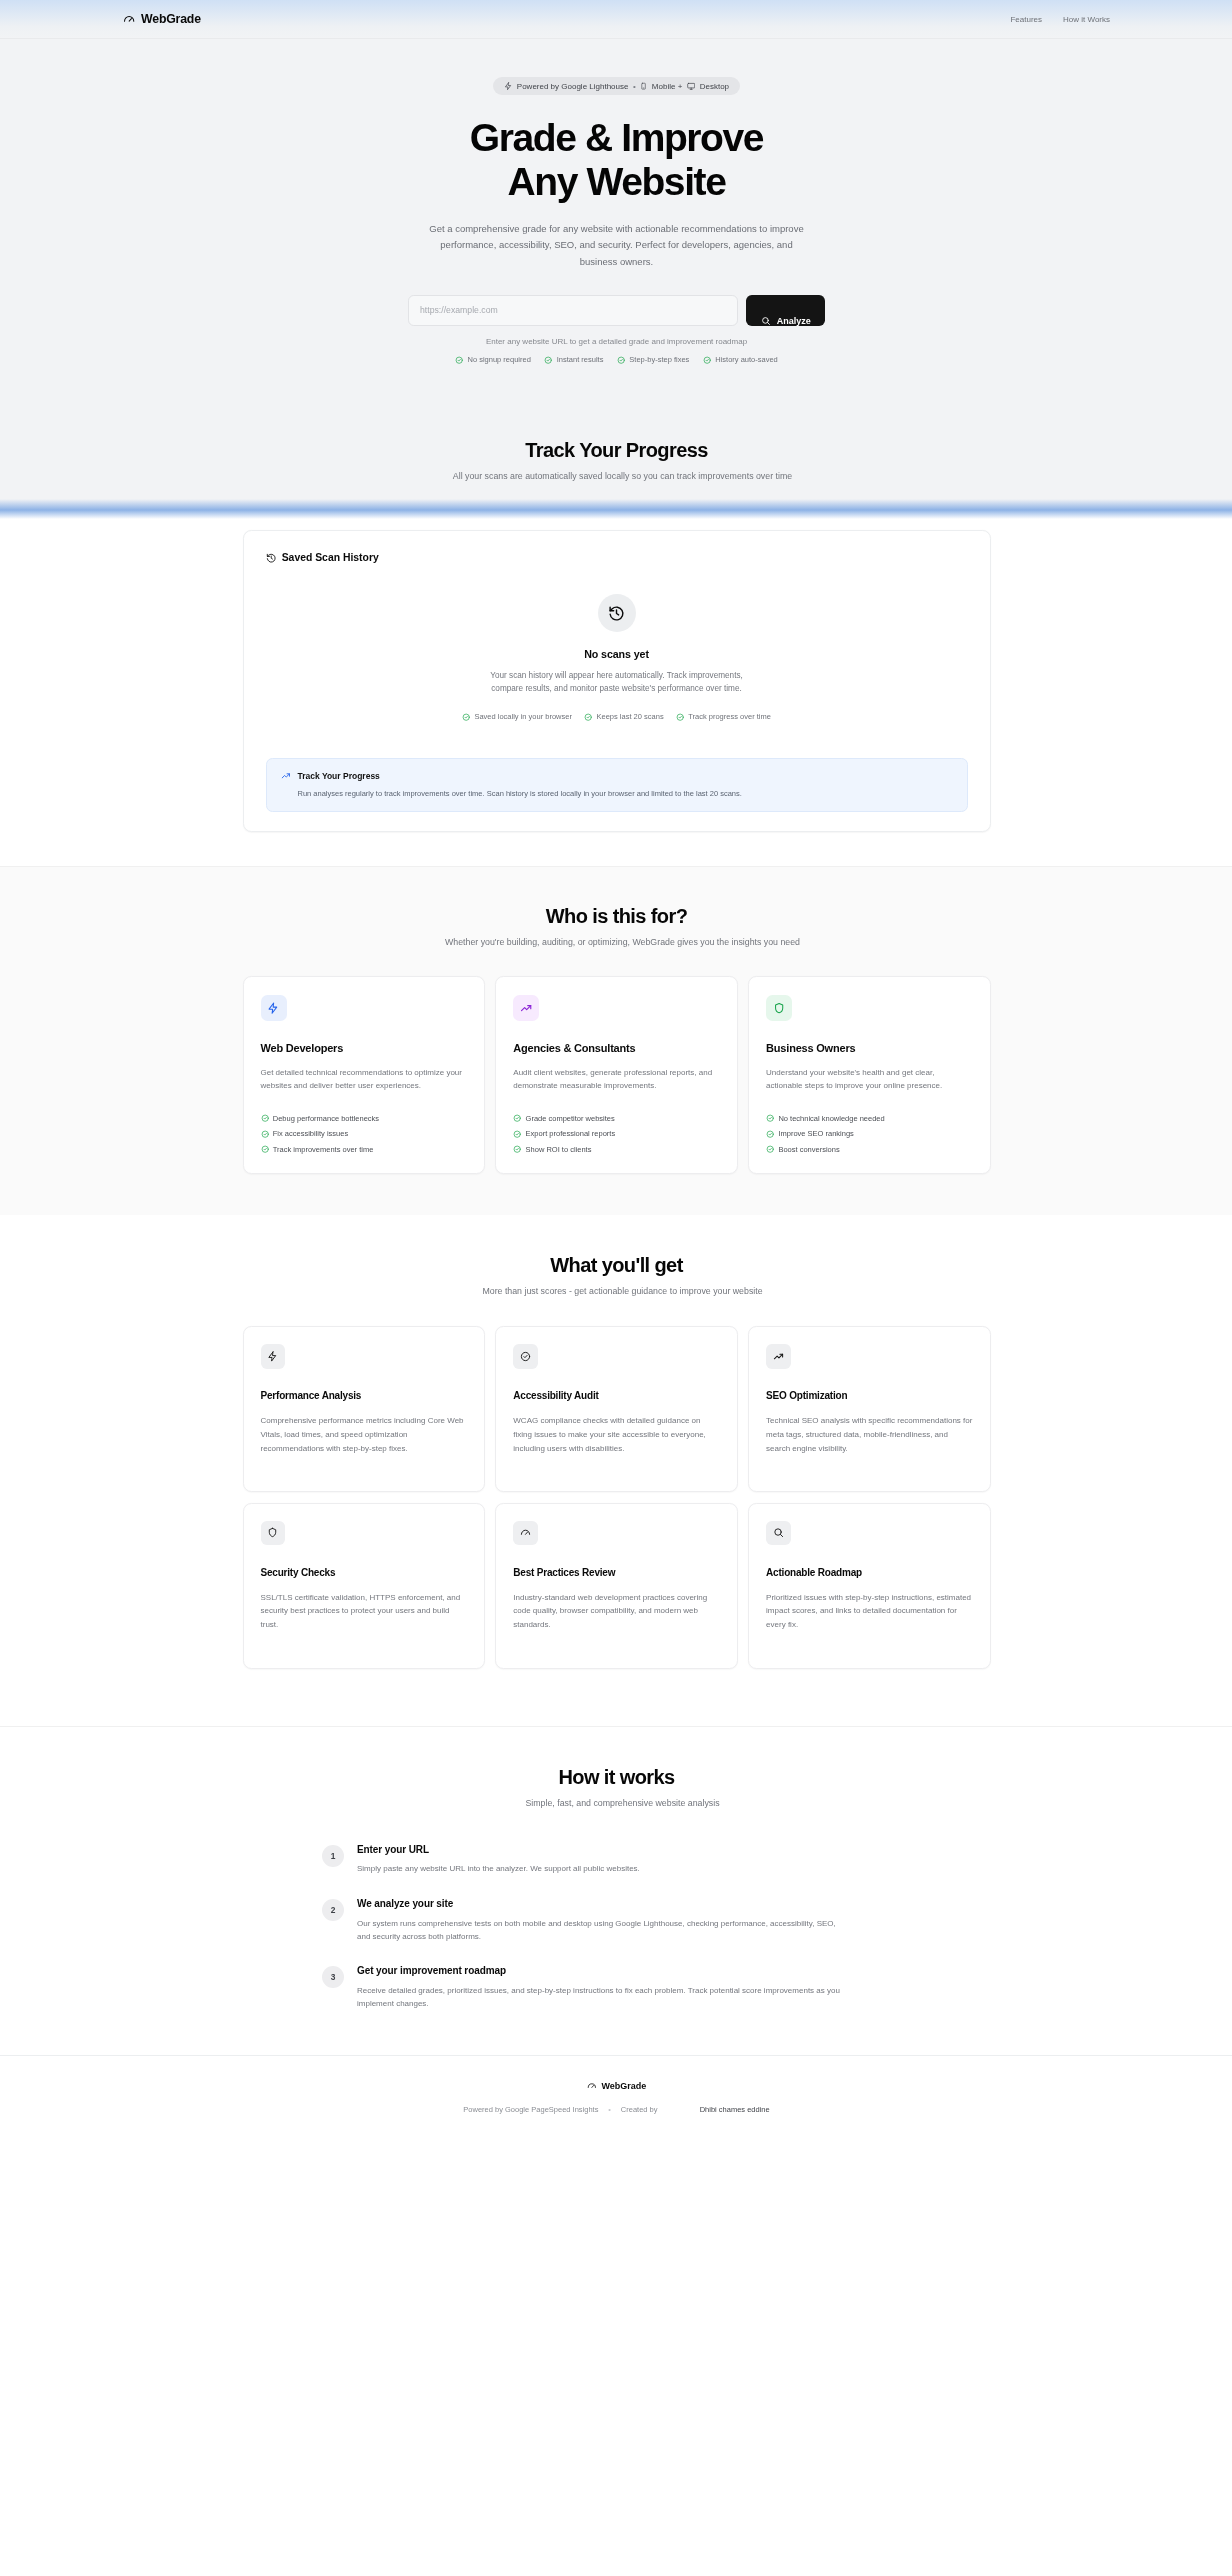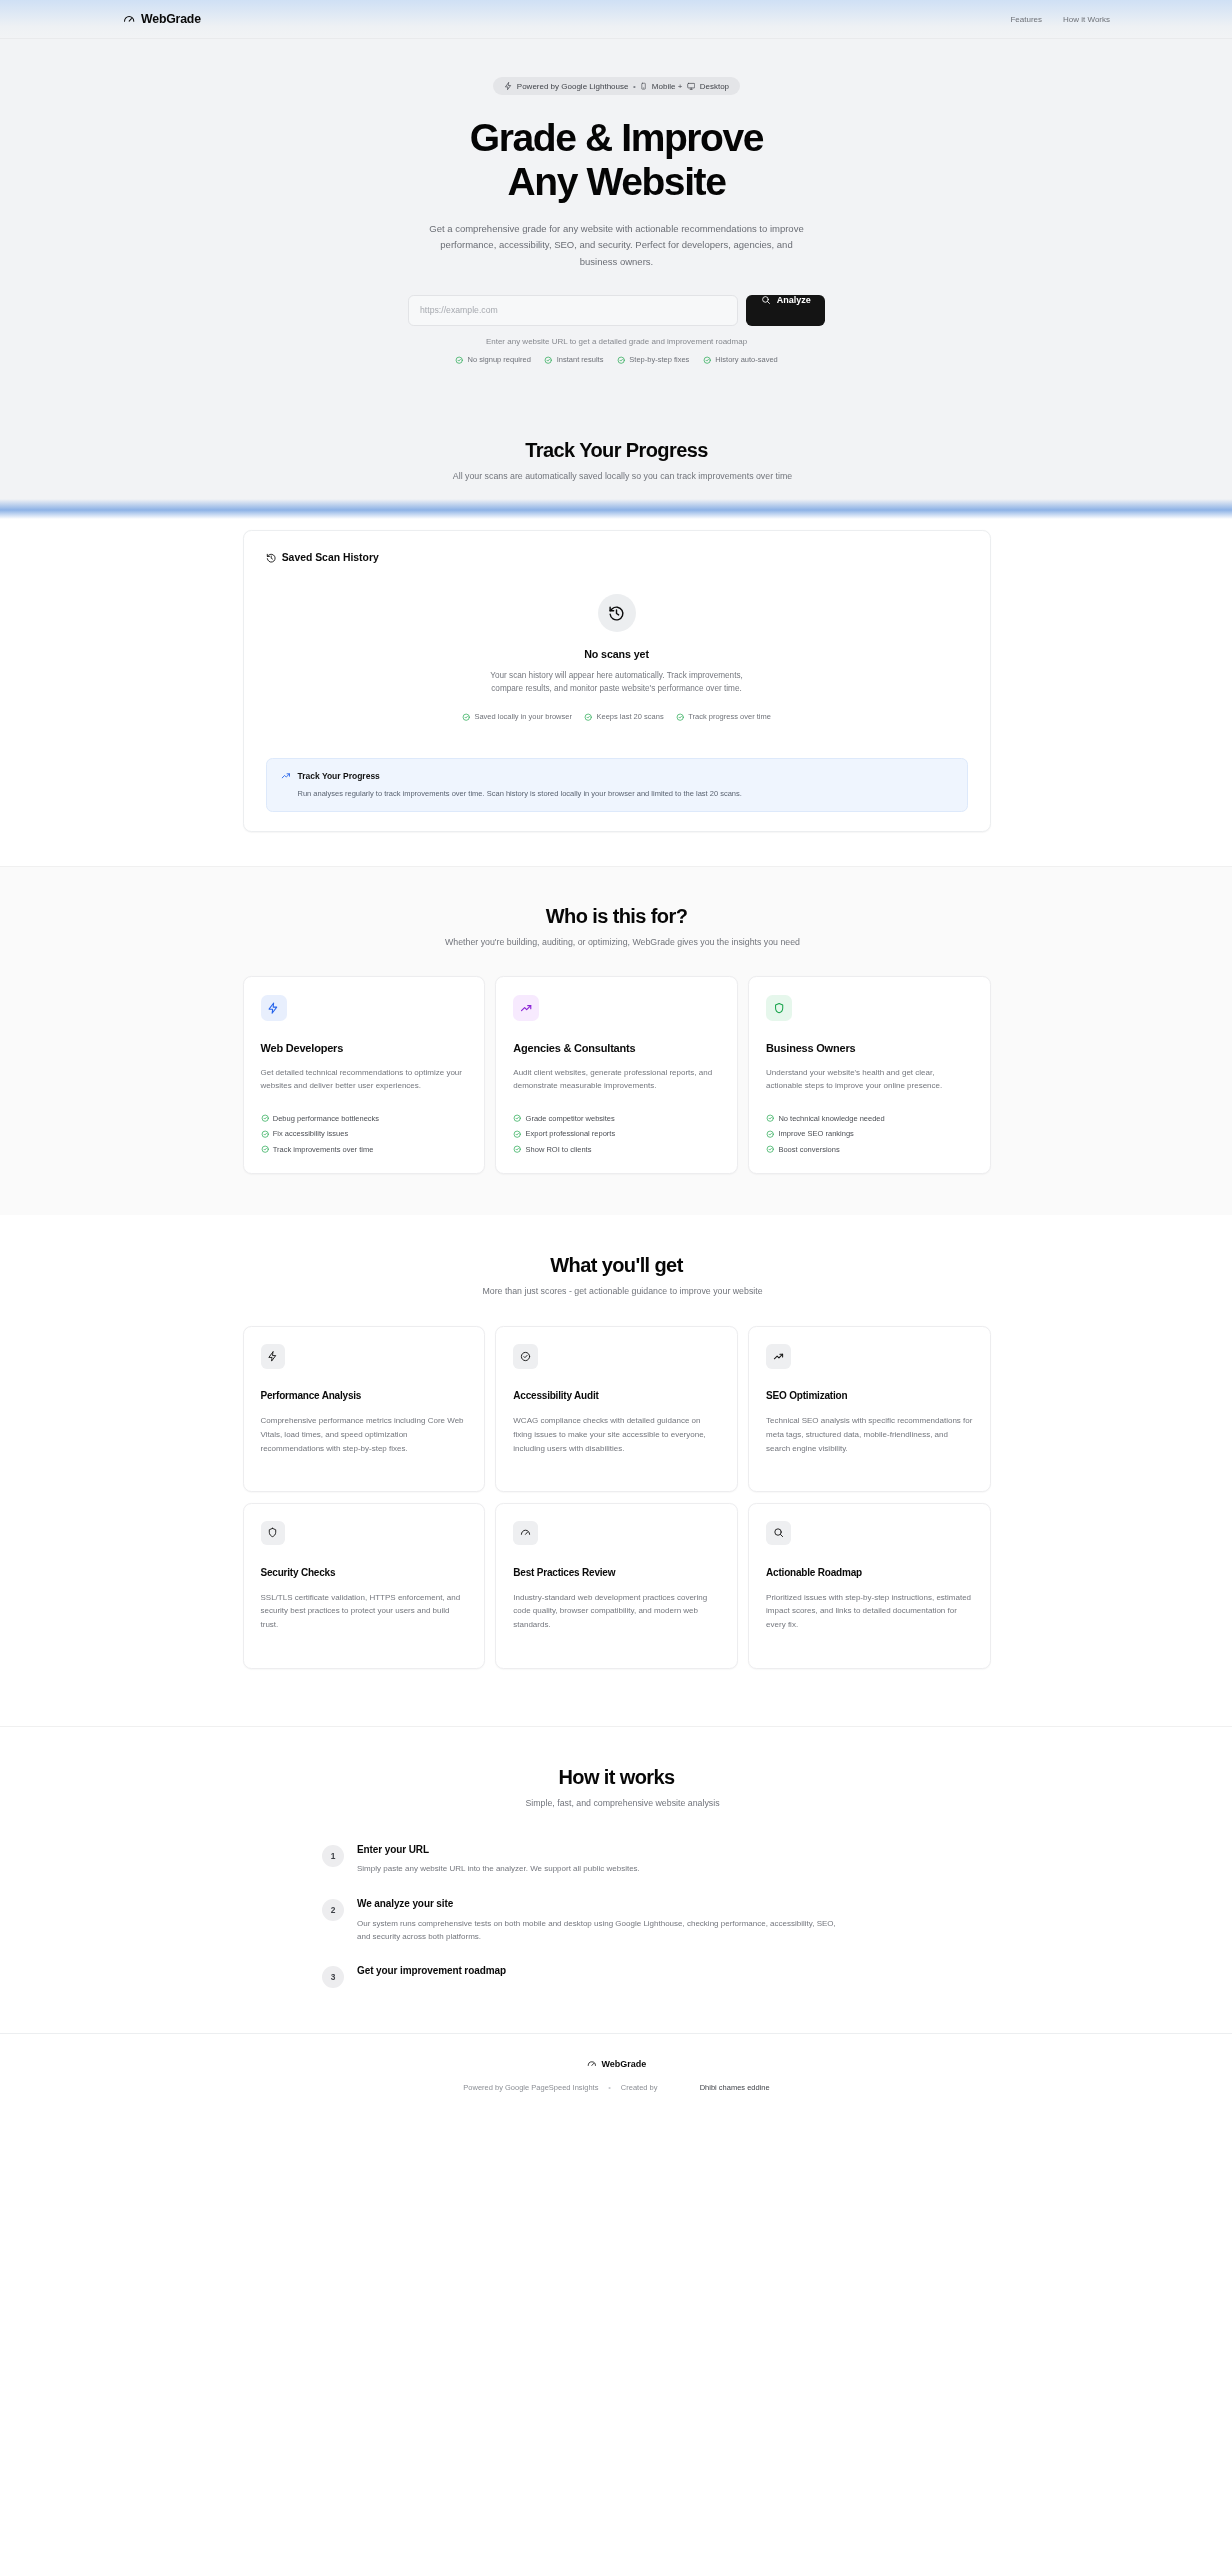--- a/index.html
+++ b/index.html
@@ -60,21 +60,21 @@
     padding:0 11px; font-size:8.7px;
     color:#3a3d42; font-family:inherit;
     outline:none;
   }
   .url-input::placeholder { color:#a7aab0; }
   .analyze-btn {
     height:31px; padding:0 14.2px;
     background:#141414; color:#fff;
     border:none; border-radius:5.8px;
     font-size:9px; font-weight:700;
-    display:inline-flex; align-items:flex-start; gap:6.5px;
+    display:inline-flex; align-items:flex-end; gap:6.5px;
     font-family:inherit; cursor:pointer;
   }
   .hero-hint { margin-top:11px; font-size:8px; color:#86898f; }
   .check-row {
     margin-top:9.7px; display:flex; justify-content:center;
     gap:13.6px; flex-wrap:wrap;
   }
   .check-item { display:flex; align-items:center; gap:3.9px; font-size:7.5px; color:#6f7279; }
 
   
@@ -585,20 +585,21 @@
         <div class="step-num">2</div>
         <div>
           <h3>We analyze your site</h3>
           <p>Our system runs comprehensive tests on both mobile and desktop using Google Lighthouse, checking performance, accessibility, SEO, and security across both platforms.</p>
         </div>
       </div>
       <div class="step">
         <div class="step-num">3</div>
         <div>
           <h3>Get your improvement roadmap</h3>
+          <p>Receive detailed grades, prioritized issues, and step-by-step instructions to fix each problem. Track potential score improvements as you implement changes.</p>
         </div>
       </div>
     </div>
   </section>
 
   <footer class="footer">
     <div class="foot-brand">
       <span>
         <svg width="9.7" height="9.7" viewBox="0 0 24 24" fill="none" stroke="#0a0a0a" stroke-width="2" stroke-linecap="round" stroke-linejoin="round">
             <path d="M3 16a9 9 0 1 1 18 0"></path>

